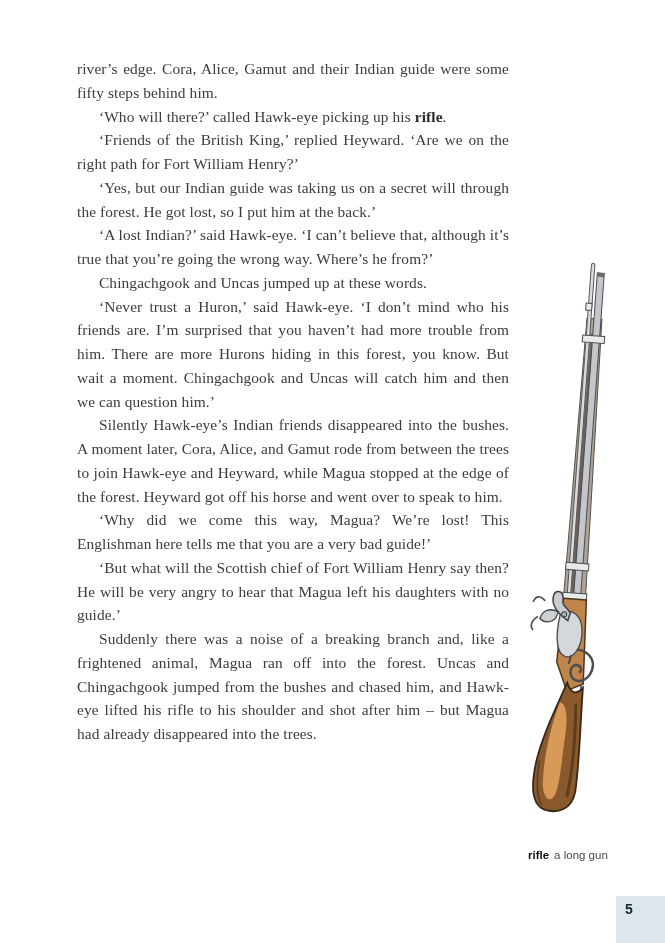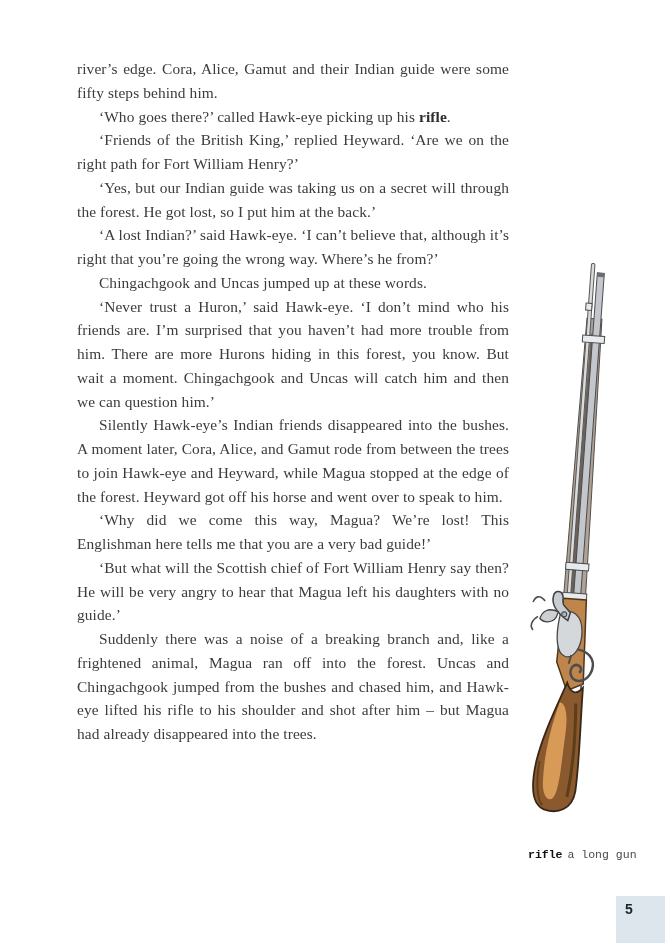--- a/index.html
+++ b/index.html
@@ -33,21 +33,21 @@
     letter-spacing:0.1px;
   }
   .text-column p{margin:0;}
   .text-column p.indent{text-indent:22px;}
   .text-column strong{font-weight:bold;color:#2d2d2d;}
   .rifle{
     position:absolute;left:510px;top:250px;width:155px;height:575px;
   }
   .caption{
     position:absolute;left:528px;top:848px;width:130px;
-    font-family:Liberation Mono, monospace;
+    font-family:Liberation Sans, sans-serif;
     font-size:11.5px;line-height:14px;
   }
   .caption .term{font-weight:bold;color:var(--caption-term);margin-right:5px;}
   .caption .def{color:var(--caption-def);}
   .pagenum-box{
     position:absolute;left:616px;top:896px;width:49px;height:47px;
     background:var(--pagenum-bg);
   }
   .pagenum{
     position:absolute;left:9px;top:5px;
@@ -59,24 +59,24 @@
   .stl{fill:var(--steel-light);stroke:var(--steel-dark);stroke-width:1;}
   .wd{fill:var(--wood);stroke:var(--outline);stroke-width:1.8;}
 </style>
 </head>
 <body>
 
 <div class="page">
 
   <div class="text-column">
       <p class="para"><span>river’s edge. Cora, Alice, Gamut and their Indian guide were some fifty steps behind him.</span></p>
-      <p class="para indent"><span>‘Who goes there?’ called Hawk-eye picking up his </span><strong>rifle</strong><span>.</span></p>
+      <p class="para indent"><span>‘Who will there?’ called Hawk-eye picking up his </span><strong>rifle</strong><span>.</span></p>
       <p class="para indent"><span>‘Friends of the British King,’ replied Heyward. ‘Are we on the right path for Fort William Henry?’</span></p>
       <p class="para indent"><span>‘Yes, but our Indian guide was taking us on a secret will through the forest. He got lost, so I put him at the back.’</span></p>
-      <p class="para indent"><span>‘A lost Indian?’ said Hawk-eye. ‘I can’t believe that, although it’s right that you’re going the wrong way. Where’s he from?’</span></p>
+      <p class="para indent"><span>‘A lost Indian?’ said Hawk-eye. ‘I can’t believe that, although it’s true that you’re going the wrong way. Where’s he from?’</span></p>
       <p class="para indent"><span>Chingachgook and Uncas jumped up at these words.</span></p>
       <p class="para indent"><span>‘Never trust a Huron,’ said Hawk-eye. ‘I don’t mind who his friends are. I’m surprised that you haven’t had more trouble from him. There are more Hurons hiding in this forest, you know. But wait a moment. Chingachgook and Uncas will catch him and then we can question him.’</span></p>
       <p class="para indent"><span>Silently Hawk-eye’s Indian friends disappeared into the bushes. A moment later, Cora, Alice, and Gamut rode from between the trees to join Hawk-eye and Heyward, while Magua stopped at the edge of the forest. Heyward got off his horse and went over to speak to him.</span></p>
       <p class="para indent"><span>‘Why did we come this way, Magua? We’re lost! This Englishman here tells me that you are a very bad guide!’</span></p>
       <p class="para indent"><span>‘But what will the Scottish chief of Fort William Henry say then? He will be very angry to hear that Magua left his daughters with no guide.’</span></p>
       <p class="para indent"><span>Suddenly there was a noise of a breaking branch and, like a frightened animal, Magua ran off into the forest. Uncas and Chingachgook jumped from the bushes and chased him, and Hawk-eye lifted his rifle to his shoulder and shot after him – but Magua had already disappeared into the trees.</span></p>
     </div>
 
   <svg class="rifle" viewBox="0 0 155 575" xmlns="http://www.w3.org/2000/svg" aria-hidden="true">
     <g transform="translate(90,14) rotate(4.2)">

